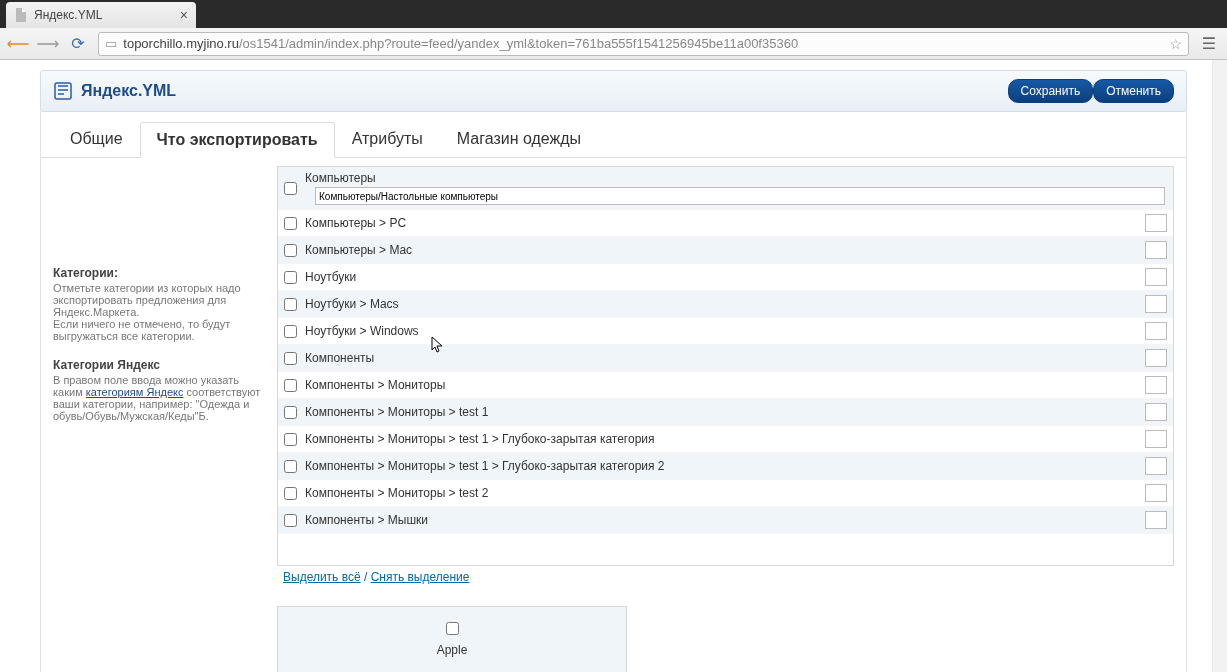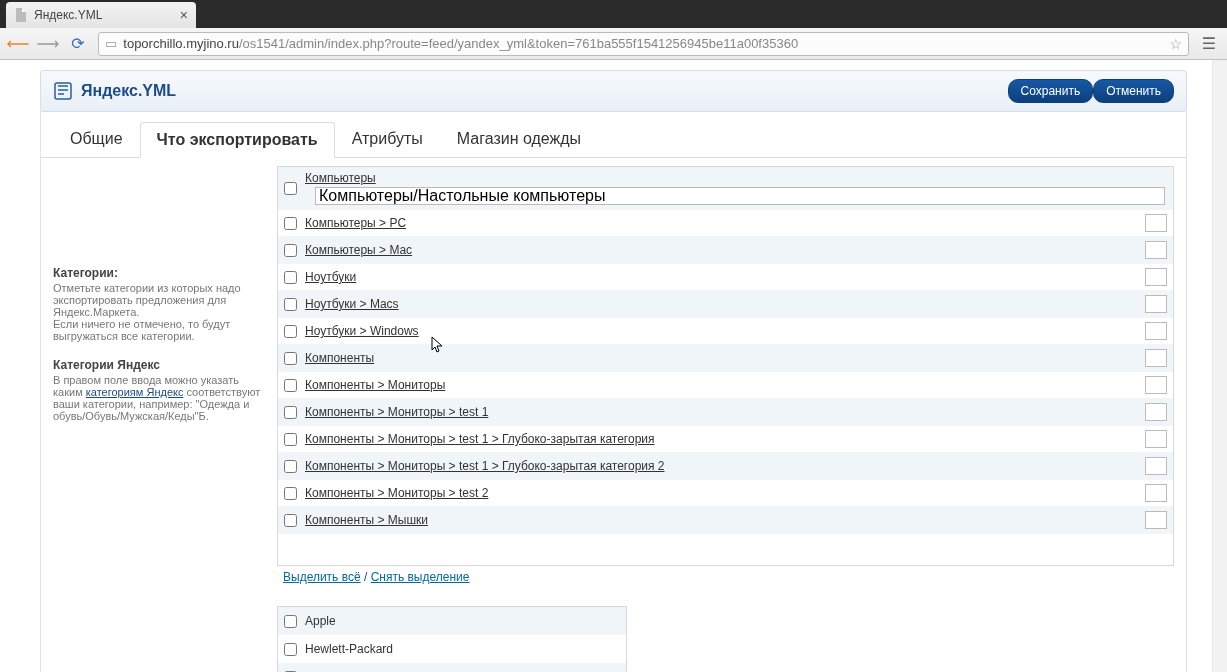--- a/index.html
+++ b/index.html
@@ -154,30 +154,29 @@
   }
   .cat-row {
     display:flex;
     align-items:center;
     padding:4px 6px;
     border-bottom:1px solid #f5f5f5;
     font-size:12px;
     color:#333;
     gap:8px;
     min-height:24px;
-    text-decoration:underline;
   }
   .cat-row:nth-child(odd) { background:#eff5f9;}
   .cat-row input[type=checkbox] { width:13px;height:13px;}
   .cat-label { flex:1; }
   .cat-map {
     width:auto;
     height:18px;
     border:1px solid #bbb;
-    font-size:16px;
+    font-size:10px;
     padding:1px 3px;
     margin-left:0;
     margin-top:2px;
   }
   .cat-map.full { flex:1; }
   .cat-map-small {
     width:22px;height:18px;border:1px solid #bbb;
   }
   .cat-sub {
     padding-left:24px; width:100%;
@@ -190,21 +189,21 @@
   .links-row a { color:#0369a1; text-decoration:underline;cursor:pointer;}
   .mfg-box {
     margin-top:18px;
     border:1px solid #d8d8d8;
     height:72px;
     width:350px;
     overflow-y:scroll;
   }
   .mfg-row {
     display:flex;align-items:center;gap:8px;
-    padding:7px 6px;font-size:12px;color:#333;
+    padding:15px 6px;font-size:12px;color:#333;flex-direction:column;
   }
   .mfg-row:nth-child(odd){ background:#eff5f9;}
   .cursor-pointer {
     position:absolute;
     left:431px; top:336px;
     pointer-events:none;
     font-size:15px;color:#000;
   }
 </style>
 </head>

